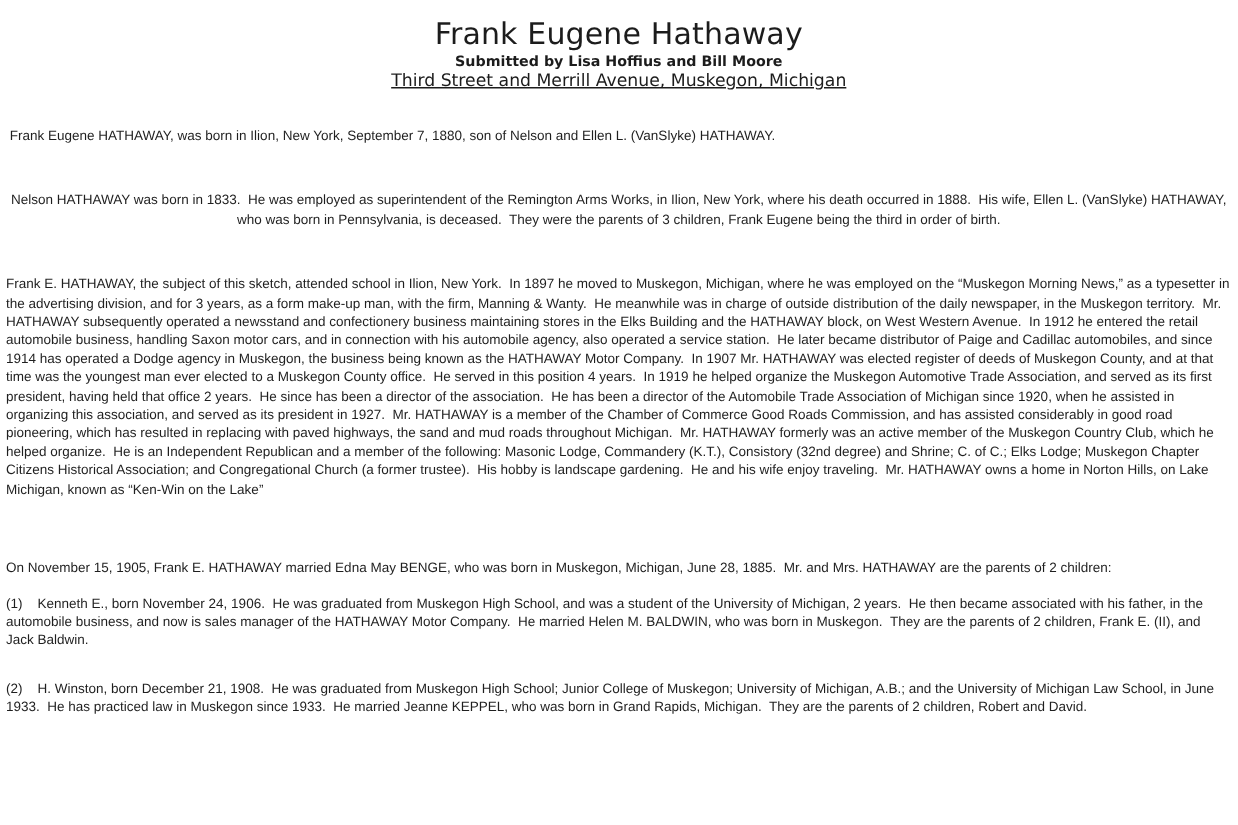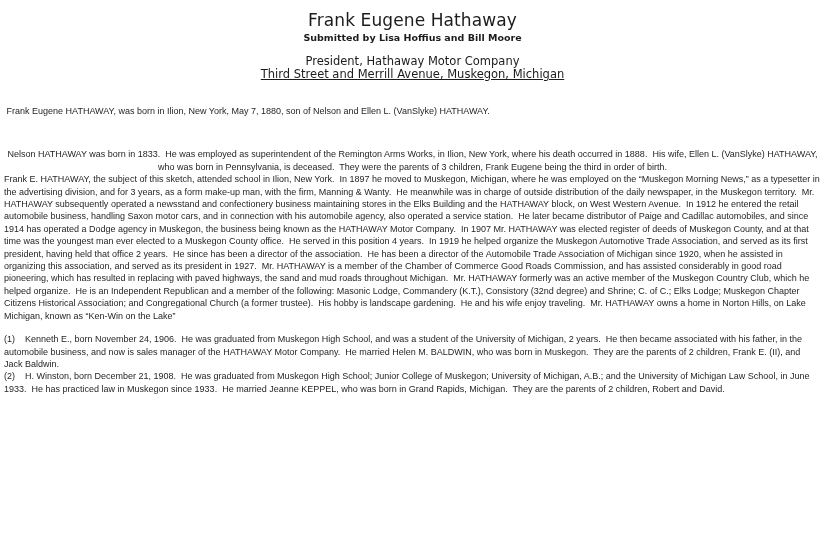--- a/index.html
+++ b/index.html
@@ -16,21 +16,21 @@
     height: 550px;
     padding: 0 4px;
     color: #1a1a1a;
   }
   header {
     text-align: center;
   }
   .doc-title {
     margin: 10px 0 2px 0;
     font-family: "DejaVu Sans", sans-serif;
-    font-size: 17px;
+    font-size: 20px;
     font-weight: 400;
     color: #1c1c1c;
     letter-spacing: 0.1px;
   }
   .doc-subtitle {
     font-family: "DejaVu Sans", sans-serif;
     font-size: 9.5px;
     font-weight: 700;
     color: #1c1c1c;
   }
@@ -54,36 +54,36 @@
     margin: 0;
     font-family: "Liberation Sans", sans-serif;
     font-size: 9px;
     line-height: 12.4px;
     color: #1f1f1f;
     white-space: pre-wrap;
     text-align: left;
   }
   .p-birth      { margin-top: 24px; }
   .p-parents    { margin-top: 31px; text-align: center; }
-  .p-biography  { }
+  .p-biography  { margin-top: 31px; }
   .p-marriage   { margin-top: 40px; }
   .p-child-1    { margin-top: 11px; }
-  .p-child-2    { margin-top: 0; }
+  .p-child-2    { margin-top: 20px; }
 </style>
 </head>
 <body>
 
 <div class="page">
   <header>
     <h1 class="doc-title">Frank Eugene Hathaway</h1>
     <div class="doc-subtitle">Submitted by Lisa Hoffius and Bill Moore</div>
-    <div class="doc-position">President, Hathaway Motor Company</div>
     <div class="doc-address">Third Street and Merrill Avenue, Muskegon, Michigan</div>
   </header>
 
   <main>
-    <p class="p-birth"> Frank Eugene HATHAWAY, was born in Ilion, New York, May 7, 1880, son of Nelson and Ellen L. (VanSlyke) HATHAWAY.</p>
+    <p class="p-birth"> Frank Eugene HATHAWAY, was born in Ilion, New York, September 7, 1880, son of Nelson and Ellen L. (VanSlyke) HATHAWAY.</p>
     <p class="p-parents">Nelson HATHAWAY was born in 1833.  He was employed as superintendent of the Remington Arms Works, in Ilion, New York, where his death occurred in 1888.  His wife, Ellen L. (VanSlyke) HATHAWAY, who was born in Pennsylvania, is deceased.  They were the parents of 3 children, Frank Eugene being the third in order of birth.</p>
     <p class="p-biography">Frank E. HATHAWAY, the subject of this sketch, attended school in Ilion, New York.  In 1897 he moved to Muskegon, Michigan, where he was employed on the “Muskegon Morning News,” as a typesetter in the advertising division, and for 3 years, as a form make-up man, with the firm, Manning &amp; Wanty.  He meanwhile was in charge of outside distribution of the daily newspaper, in the Muskegon territory.  Mr. HATHAWAY subsequently operated a newsstand and confectionery business maintaining stores in the Elks Building and the HATHAWAY block, on West Western Avenue.  In 1912 he entered the retail automobile business, handling Saxon motor cars, and in connection with his automobile agency, also operated a service station.  He later became distributor of Paige and Cadillac automobiles, and since 1914 has operated a Dodge agency in Muskegon, the business being known as the HATHAWAY Motor Company.  In 1907 Mr. HATHAWAY was elected register of deeds of Muskegon County, and at that time was the youngest man ever elected to a Muskegon County office.  He served in this position 4 years.  In 1919 he helped organize the Muskegon Automotive Trade Association, and served as its first president, having held that office 2 years.  He since has been a director of the association.  He has been a director of the Automobile Trade Association of Michigan since 1920, when he assisted in organizing this association, and served as its president in 1927.  Mr. HATHAWAY is a member of the Chamber of Commerce Good Roads Commission, and has assisted considerably in good road pioneering, which has resulted in replacing with paved highways, the sand and mud roads throughout Michigan.  Mr. HATHAWAY formerly was an active member of the Muskegon Country Club, which he helped organize.  He is an Independent Republican and a member of the following: Masonic Lodge, Commandery (K.T.), Consistory (32nd degree) and Shrine; C. of C.; Elks Lodge; Muskegon Chapter Citizens Historical Association; and Congregational Church (a former trustee).  His hobby is landscape gardening.  He and his wife enjoy traveling.  Mr. HATHAWAY owns a home in Norton Hills, on Lake Michigan, known as “Ken-Win on the Lake”</p>
+    <p class="p-marriage">On November 15, 1905, Frank E. HATHAWAY married Edna May BENGE, who was born in Muskegon, Michigan, June 28, 1885.  Mr. and Mrs. HATHAWAY are the parents of 2 children:</p>
     <p class="p-child-1">(1)    Kenneth E., born November 24, 1906.  He was graduated from Muskegon High School, and was a student of the University of Michigan, 2 years.  He then became associated with his father, in the automobile business, and now is sales manager of the HATHAWAY Motor Company.  He married Helen M. BALDWIN, who was born in Muskegon.  They are the parents of 2 children, Frank E. (II), and Jack Baldwin.</p>
     <p class="p-child-2">(2)    H. Winston, born December 21, 1908.  He was graduated from Muskegon High School; Junior College of Muskegon; University of Michigan, A.B.; and the University of Michigan Law School, in June 1933.  He has practiced law in Muskegon since 1933.  He married Jeanne KEPPEL, who was born in Grand Rapids, Michigan.  They are the parents of 2 children, Robert and David.</p>
   </main>
 </div>
 
 </body></html>

